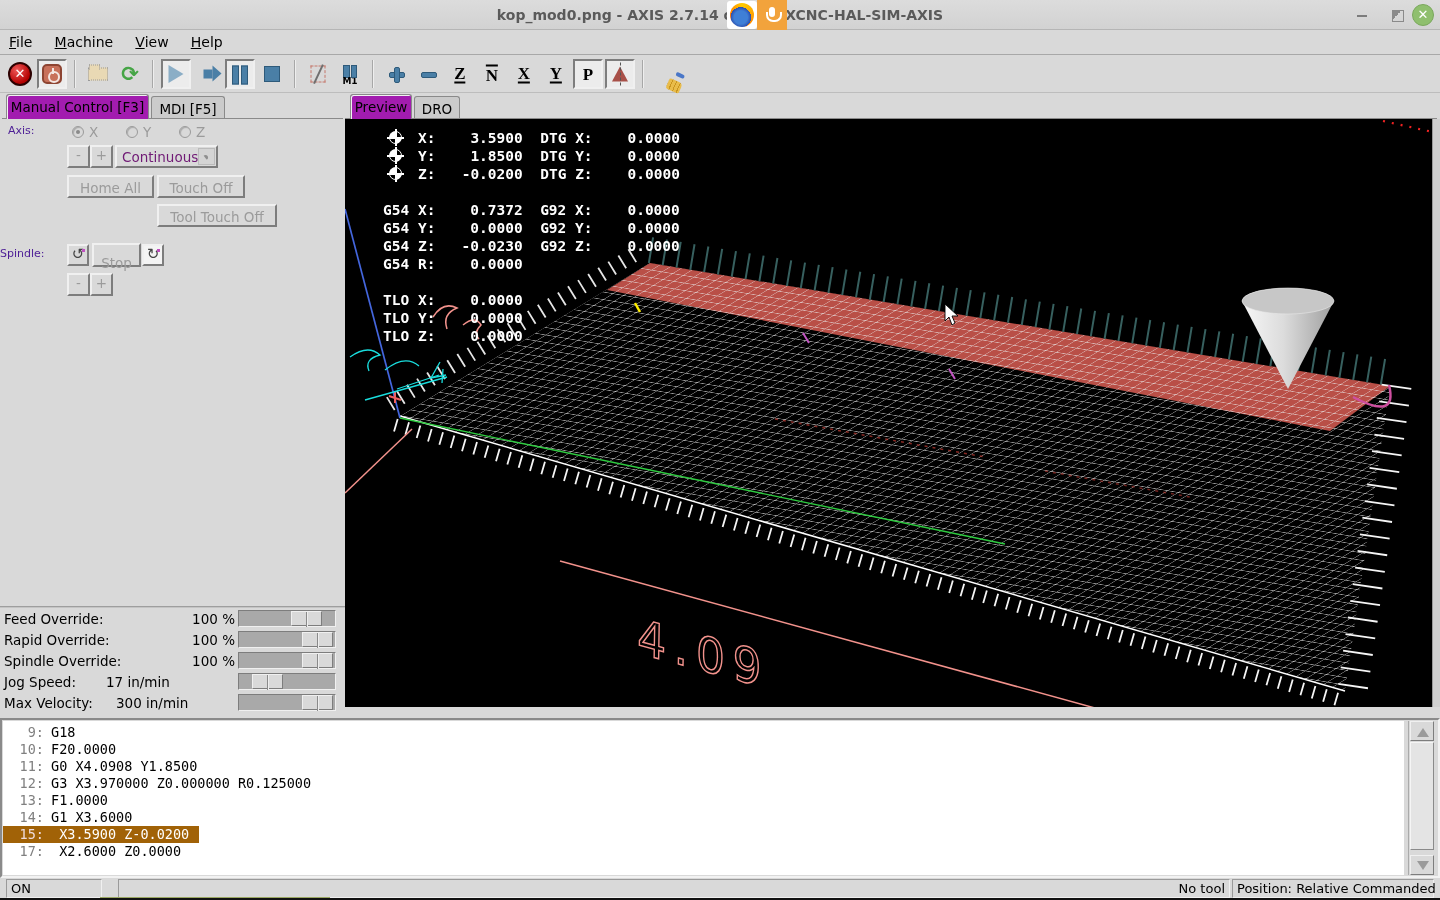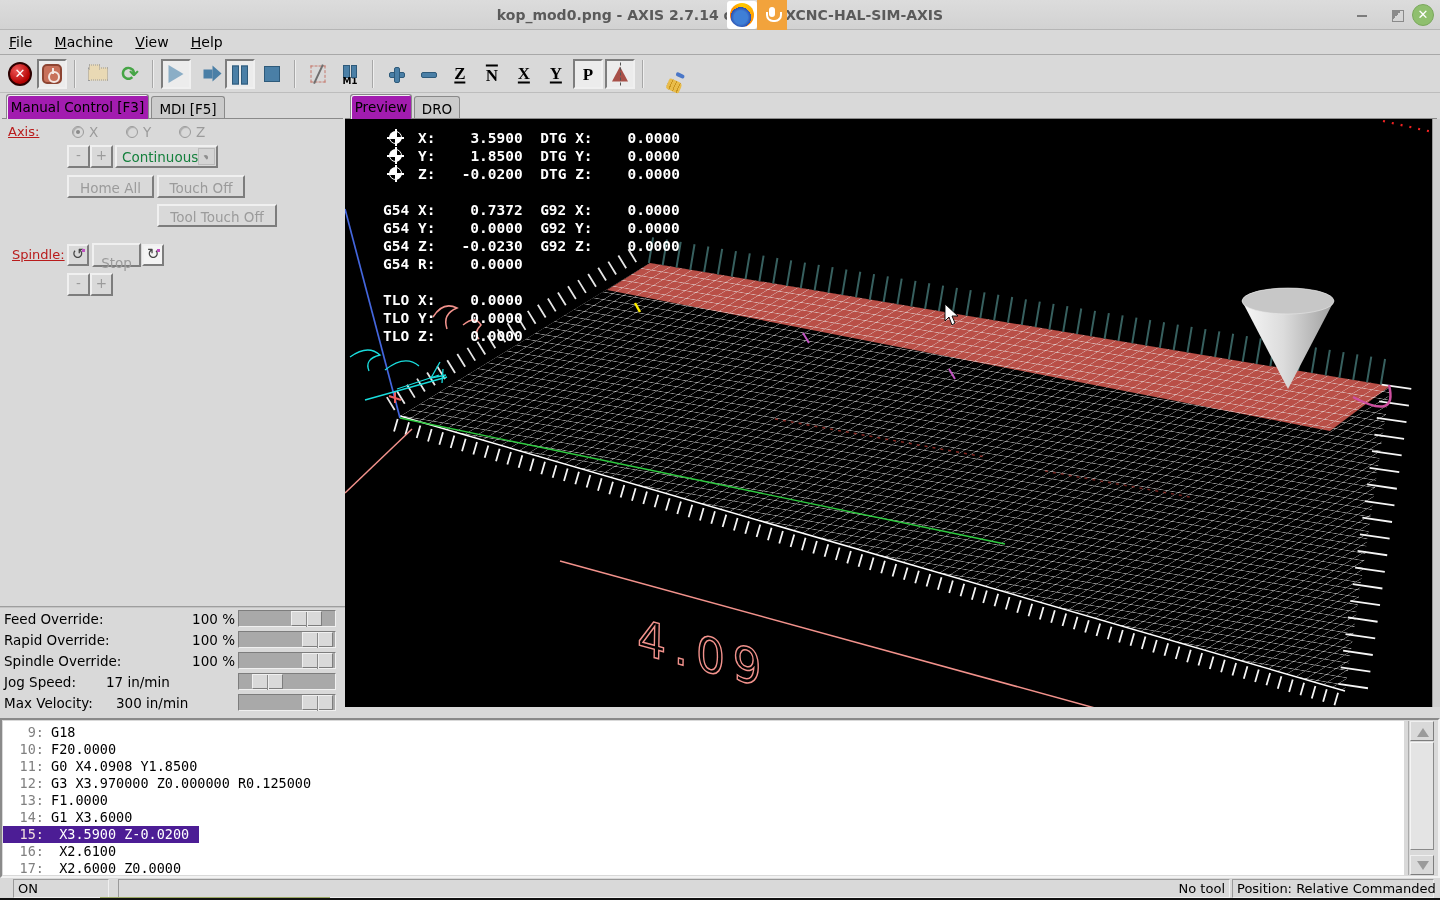--- a/index.html
+++ b/index.html
@@ -73,28 +73,28 @@
   .tab.active { background:#a21caf; box-shadow:inset 1px 1px 0 #f2f2f2; z-index:3; }
   #tab-manual { left:6px; top:94px; width:143px; height:25px; }
   #tab-mdi   { left:151px; top:96px; width:74px; height:23px; }
   #tab-preview { left:350px; top:94px; width:62px; height:25px; }
   #tab-dro     { left:414px; top:96px; width:46px; height:23px; }
   #tabline-left { position:absolute; left:2px; top:118px; width:341px; height:1px; background:#f2f2f2; border-top:1px solid #8a8a8a; z-index:2; }
   #tabline-right { position:absolute; left:345px; top:118px; width:1092px; height:1px; background:#f2f2f2; border-top:1px solid #8a8a8a; z-index:2; }
 
   
   #leftpanel { position:absolute; left:0; top:119px; width:345px; height:591px; background:#d9d9d9; }
-  .lbl { position:absolute; font-size:13px; color:#b91c1c;text-decoration:underline; }
+  .lbl { position:absolute; font-size:11px; color:#4c1d95; }
   .radio { position:absolute; display:flex; align-items:center; gap:5px; color:#9b9b9b; font-size:13.5px; }
   .radio .circ { width:12px; height:12px; border-radius:50%; border:1px solid #9b9b9b; background:#d9d9d9; position:relative; box-shadow:inset 1px 1px 1px #aaa; }
   .radio.sel .circ::after { content:""; position:absolute; left:3px; top:3px; width:4px; height:4px; border-radius:50%; background:#8a8a8a; }
   .pbtn { position:absolute; background:#d9d9d9; border:2px solid; border-color:#f0f0f0 #7d7d7d #7d7d7d #f0f0f0; color:#9b9b9b; font-size:13.5px; text-align:center; }
   .pbtn.en { color:#000; }
   .pbtn.hl { background:#f4f4f4; }
-  .combo { position:absolute; left:115px; top:26px; width:103px; height:23px; border:2px solid; border-color:#f0f0f0 #7d7d7d #7d7d7d #f0f0f0; background:#d9d9d9; color:#15803d; font-size:13.5px; padding:2px 0 0 5px; }
+  .combo { position:absolute; left:115px; top:26px; width:103px; height:23px; border:2px solid; border-color:#f0f0f0 #7d7d7d #7d7d7d #f0f0f0; background:#d9d9d9; color:#701a75; font-size:13.5px; padding:2px 0 0 5px; }
   .combo .arrowbox { position:absolute; right:1px; top:1px; width:17px; height:17px; border:1px solid #bbb; background:#d4d4d4; }
   .combo .arrowbox::after { content:""; position:absolute; left:4px; top:6px; width:0; height:0; border-top:5px dotted #8f8f8f; border-left:4px solid transparent; border-right:4px solid transparent; }
   .spin-ic { font-size:15px; color:#444; line-height:16px; }
   .spin-ic::after { content:""; position:absolute; right:2px; top:3px; width:3px; height:3px; background:#c050c0; }
 
   .orow { position:absolute; left:0; width:345px; height:20px; }
   .olabel { position:absolute; left:4px; top:2px; font-size:13.5px; }
   .oval { position:absolute; top:2px; font-size:13.5px; }
   .oval.r-align { right:110px; }
   .slider { position:absolute; left:238px; top:1px; width:98px; height:17px; background:#a9a9a9; border:1px solid; border-color:#7d7d7d #f0f0f0 #f0f0f0 #7d7d7d; }
@@ -113,34 +113,34 @@
            background:conic-gradient(#000 0 90deg,#fff 90deg 180deg,#000 180deg 270deg,#fff 270deg); }
   .dicon::before { content:""; position:absolute; left:5px; top:-3px; width:1.5px; height:17px; background:#fff; }
   .dicon::after { content:""; position:absolute; left:-3px; top:5px; width:17px; height:1.5px; background:#fff; }
 
   
   #gcode { position:absolute; left:0; top:718px; width:1440px; height:160px; background:#d9d9d9; border:2px solid; border-color:#8a8a8a #f2f2f2 #f2f2f2 #8a8a8a; }
   #gcode-text { position:absolute; left:1px; top:1px; width:1401px; height:154px; background:#fff; overflow:hidden; padding-top:3px; }
   .gline { white-space:pre; font-family:"DejaVu Sans Mono","Liberation Mono",monospace; font-size:13.5px; line-height:17px; }
   .gwrap { display:inline-block; padding-right:10px; }
   .gnum { display:inline-block; width:48px; text-align:right; color:#808080; padding-right:7px; }
-  .gline.active .gwrap { background:#4c1d95; }
+  .gline.active .gwrap { background:#a16207; }
   .gline.active .gnum { color:#f0dcdc; }
   .gline.active .gtxt { color:#fff; }
   #gscroll { position:absolute; right:3px; top:1px; width:27px; height:154px; background:#d9d9d9; border-left:1px solid #aaa; }
   .sarrow { position:absolute; left:1px; width:24px; height:20px; background:#d9d9d9; border:1px solid; border-color:#f0f0f0 #7d7d7d #7d7d7d #f0f0f0; }
   .sarrow::after { content:""; position:absolute; left:6px; width:0; height:0; }
   #sarrow-up { top:0; } #sarrow-up::after { top:6px; border-bottom:9px solid #9a9a9a; border-left:6px solid transparent; border-right:6px solid transparent; }
   #sarrow-dn { bottom:0; } #sarrow-dn::after { top:5px; border-top:9px solid #9a9a9a; border-left:6px solid transparent; border-right:6px solid transparent; }
   #sthumb { position:absolute; left:1px; top:21px; width:24px; height:108px; background:#e4e4e4; border:1px solid; border-color:#f5f5f5 #8a8a8a #8a8a8a #f5f5f5; }
 
   
   #statusbar { position:absolute; left:0; top:879px; width:1440px; height:19px; background:#d9d9d9; }
   .scell { position:absolute; top:0; height:19px; border:1px solid; border-color:#9a9a9a #f0f0f0 #f0f0f0 #9a9a9a; background:#d9d9d9; font-size:13px; padding:1px 4px 0 4px; white-space:nowrap; }
-  #scell-1 { left:13px; width:96px; }
+  #scell-1 { left:6px; width:96px; }
   #scell-2 { left:118px; width:1112px;text-align:right; }
   #scell-3 { left:1232px; width:202px; }
   #bottom-strip { position:absolute; left:0; top:898px; width:1440px; height:2px; background:#111; }
   #bottom-accent { position:absolute; left:100px; top:897px; width:230px; height:3px; background:#9aa763; }
 </style>
 </head>
 <body>
 
 <div id="titlebar">
   <div id="title-text">kop_mod0.png - AXIS 2.7.14 on LINUXCNC-HAL-SIM-AXIS</div>
@@ -252,21 +252,21 @@
     </span>
 
   <div class="pbtn" style="left:67px; top:26px; width:23px; height:23px;"><span>-</span></div>
   <div class="pbtn" style="left:90px; top:26px; width:23px; height:23px;"><span>+</span></div>
   <div class="combo"><span>Continuous</span><span class="arrowbox"></span></div>
 
   <div class="pbtn" style="left:67px; top:56px; width:87px; height:23px; padding-top:3px;"><span>Home All</span></div>
   <div class="pbtn" style="left:157px; top:56px; width:88px; height:23px; padding-top:3px;"><span>Touch Off</span></div>
   <div class="pbtn" style="left:157px; top:85px; width:120px; height:23px; padding-top:3px;"><span>Tool Touch Off</span></div>
 
-  <span class="lbl" style="left:12px; top:128px;">Spindle:</span>
+  <span class="lbl" style="left:0; top:128px;">Spindle:</span>
   <div class="pbtn en" style="left:67px; top:125px; width:22px; height:22px;"><span class="spin-ic">↺</span></div>
   <div class="pbtn" style="left:92px; top:124px; width:49px; height:24px; padding-top:10px;"><span>Stop</span></div>
   <div class="pbtn en hl" style="left:142px; top:125px; width:22px; height:22px;"><span class="spin-ic">↻</span></div>
   <div class="pbtn" style="left:67px; top:154px; width:23px; height:23px;"><span>-</span></div>
   <div class="pbtn" style="left:90px; top:154px; width:23px; height:23px;"><span>+</span></div>
 
   <div id="ovr-divider"></div>
 
   <div class="orow" style="top:490px;">
     <span class="olabel">Feed Override:</span>
@@ -384,21 +384,20 @@
 
 <div id="gcode">
   <div id="gcode-text">
     <div class="gline"><span class="gwrap"><span class="gnum">9:</span><span class="gtxt">G18</span></span></div>
     <div class="gline"><span class="gwrap"><span class="gnum">10:</span><span class="gtxt">F20.0000</span></span></div>
     <div class="gline"><span class="gwrap"><span class="gnum">11:</span><span class="gtxt">G0 X4.0908 Y1.8500</span></span></div>
     <div class="gline"><span class="gwrap"><span class="gnum">12:</span><span class="gtxt">G3 X3.970000 Z0.000000 R0.125000</span></span></div>
     <div class="gline"><span class="gwrap"><span class="gnum">13:</span><span class="gtxt">F1.0000</span></span></div>
     <div class="gline"><span class="gwrap"><span class="gnum">14:</span><span class="gtxt">G1 X3.6000</span></span></div>
     <div class="gline active"><span class="gwrap"><span class="gnum">15:</span><span class="gtxt"> X3.5900 Z-0.0200</span></span></div>
-    <div class="gline"><span class="gwrap"><span class="gnum">16:</span><span class="gtxt"> X2.6100</span></span></div>
     <div class="gline"><span class="gwrap"><span class="gnum">17:</span><span class="gtxt"> X2.6000 Z0.0000</span></span></div>
   </div>
   <div id="gscroll">
     <div id="sarrow-up" class="sarrow"></div>
     <div id="sthumb"></div>
     <div id="sarrow-dn" class="sarrow"></div>
   </div>
 </div>
 
 <div id="statusbar">

